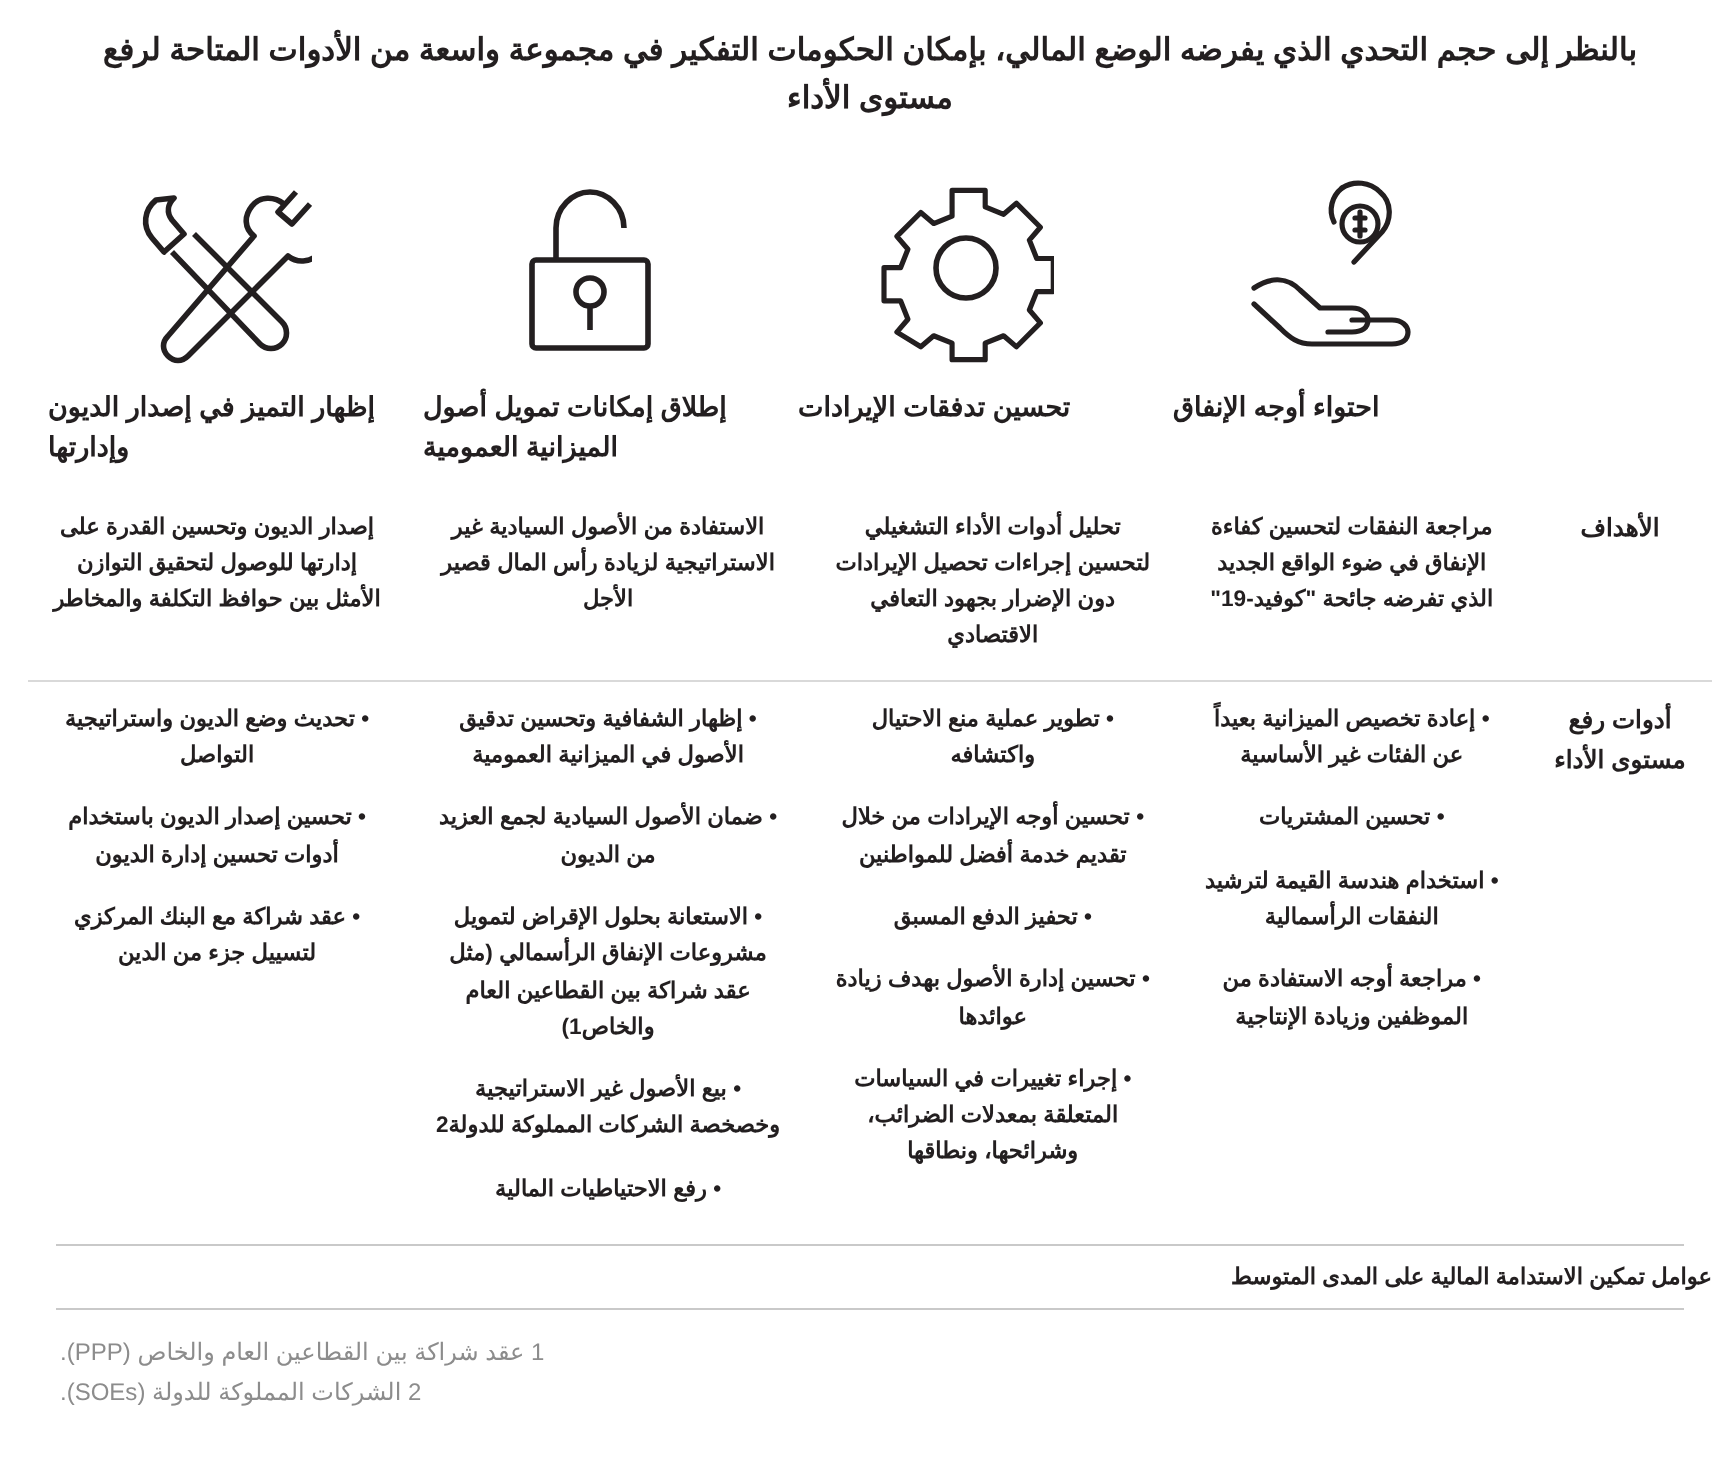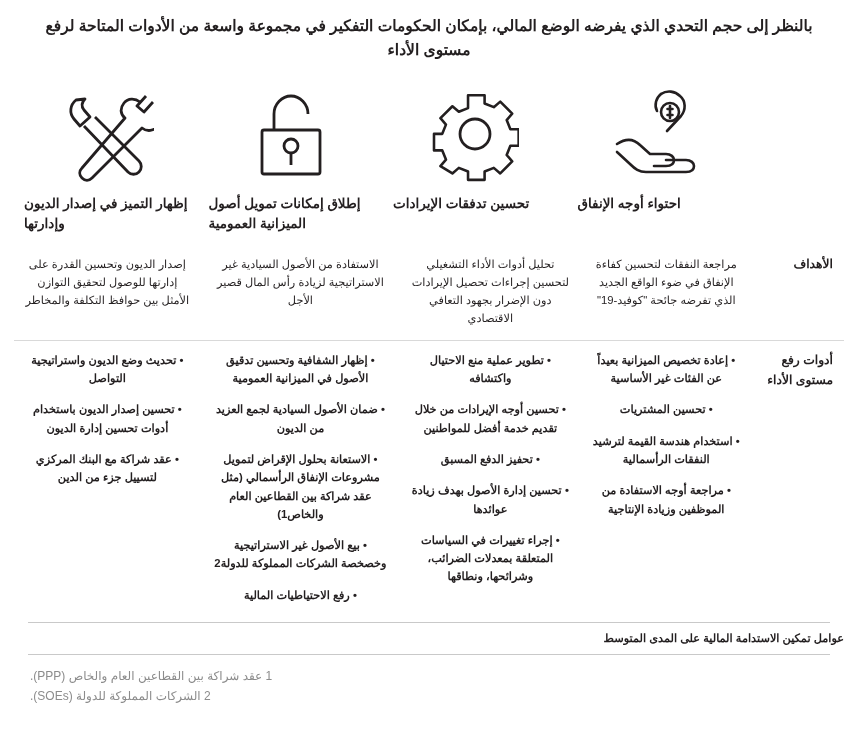--- a/index.html
+++ b/index.html
@@ -9,21 +9,21 @@
     height: 736px;
     background: #ffffff;
     font-family: "Liberation Sans", sans-serif;
     color: #231f20;
     direction: rtl;
   }
   .page {
     position: relative;
     width: 858px;
     height: 736px;
-    padding: 10px 14px 0 14px;
+    padding: 10px 2px 0 14px;
   }
   .title {
     text-align: center;
     font-size: 15.5px;
     font-weight: bold;
     line-height: 1.55;
     color: #231f20;
     padding: 4px 26px 0 26px;
     letter-spacing: 0;
   }
@@ -63,26 +63,26 @@
     font-size: 11.3px;
     line-height: 1.62;
     text-align: center;
     color: #231f20;
     border: 0;
   }
   .tbl td.rowlabel {
     width: 92px;
     font-weight: bold;
     font-size: 12.3px;
-    text-align: right;
+    text-align: center;
     vertical-align: top;
     padding-top: 10px;
   }
   .tbl tr.r-goals td { border-bottom: 1px solid #d9d9d9; }
-  .tbl tr.r-goals td.cellbody { font-weight: normal; }
+  .tbl tr.r-goals td.cellbody { font-weight: bold; }
   .tbl td.cellbody.tools p { margin: 0 0 13px 0; font-weight: bold; }
   .tbl td.cellbody.tools p:last-child { margin-bottom: 0; }
   .tbl td.cellbody.goals { font-weight: bold; }
 
   .sep-wrap { padding: 0 14px; margin-top: 6px; }
   .sep { border-top: 1px solid #c9c9c9; }
   .footer-note {
     text-align: right;
     font-size: 11.3px;
     font-weight: bold;

